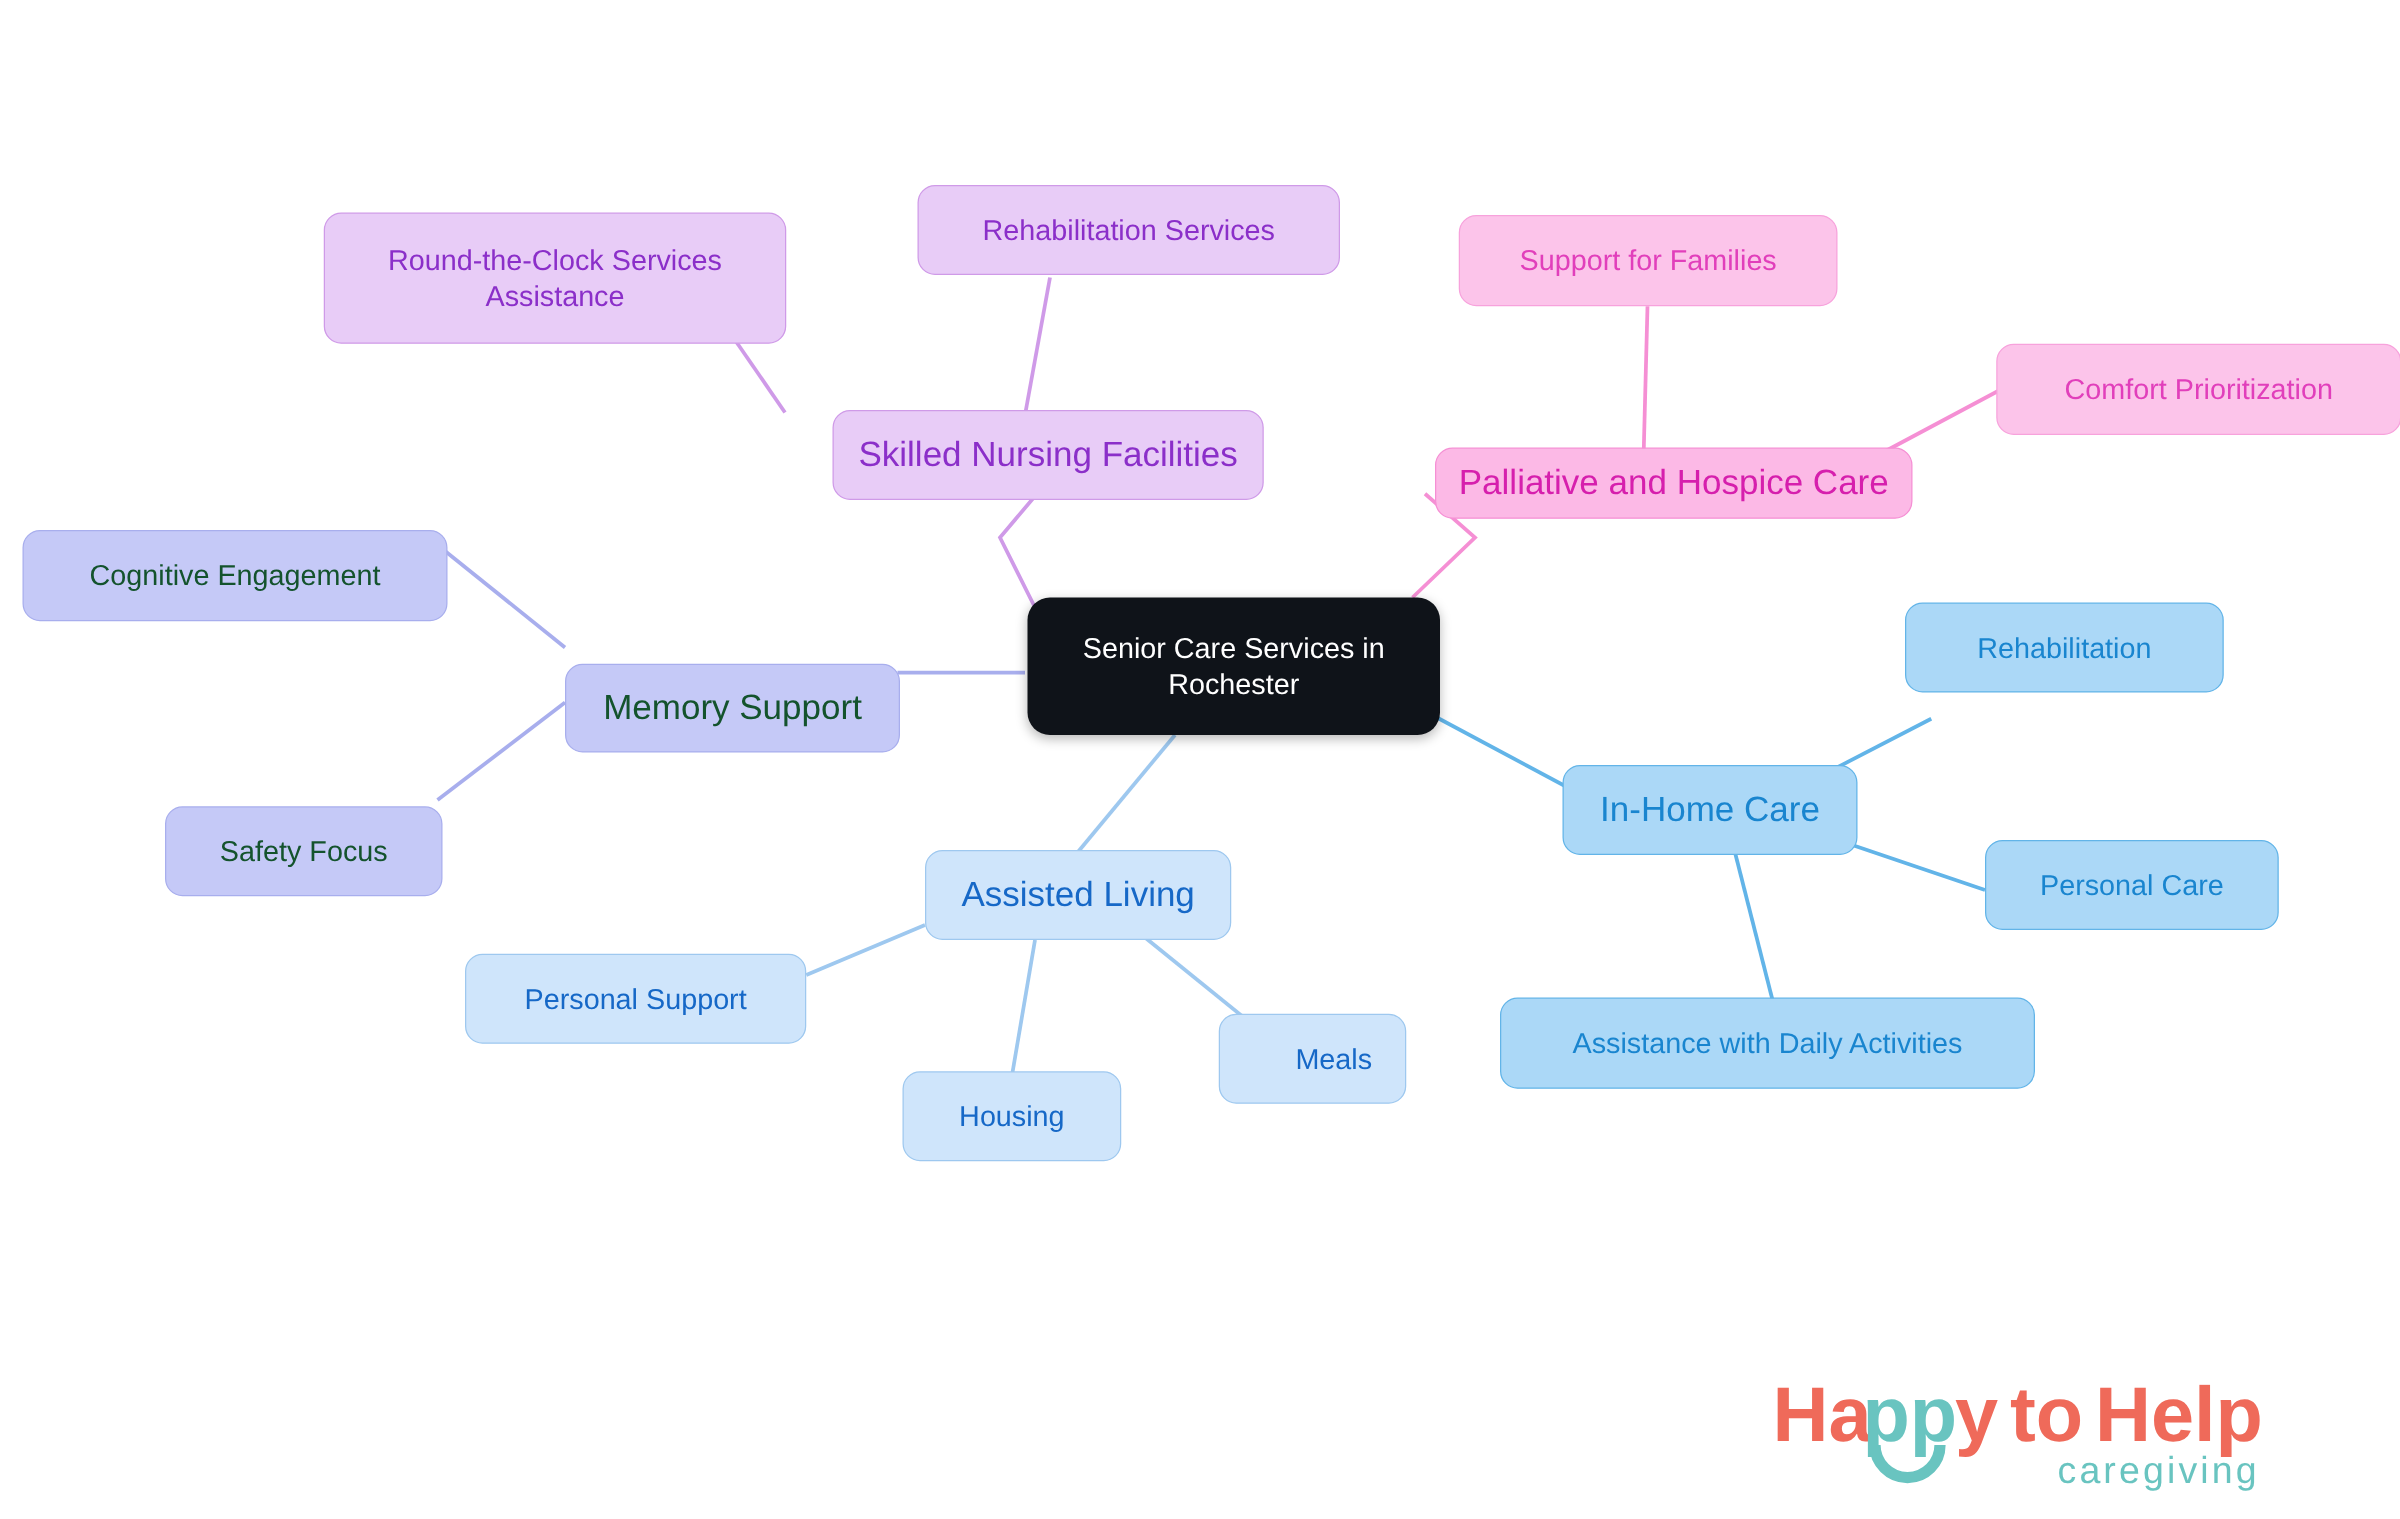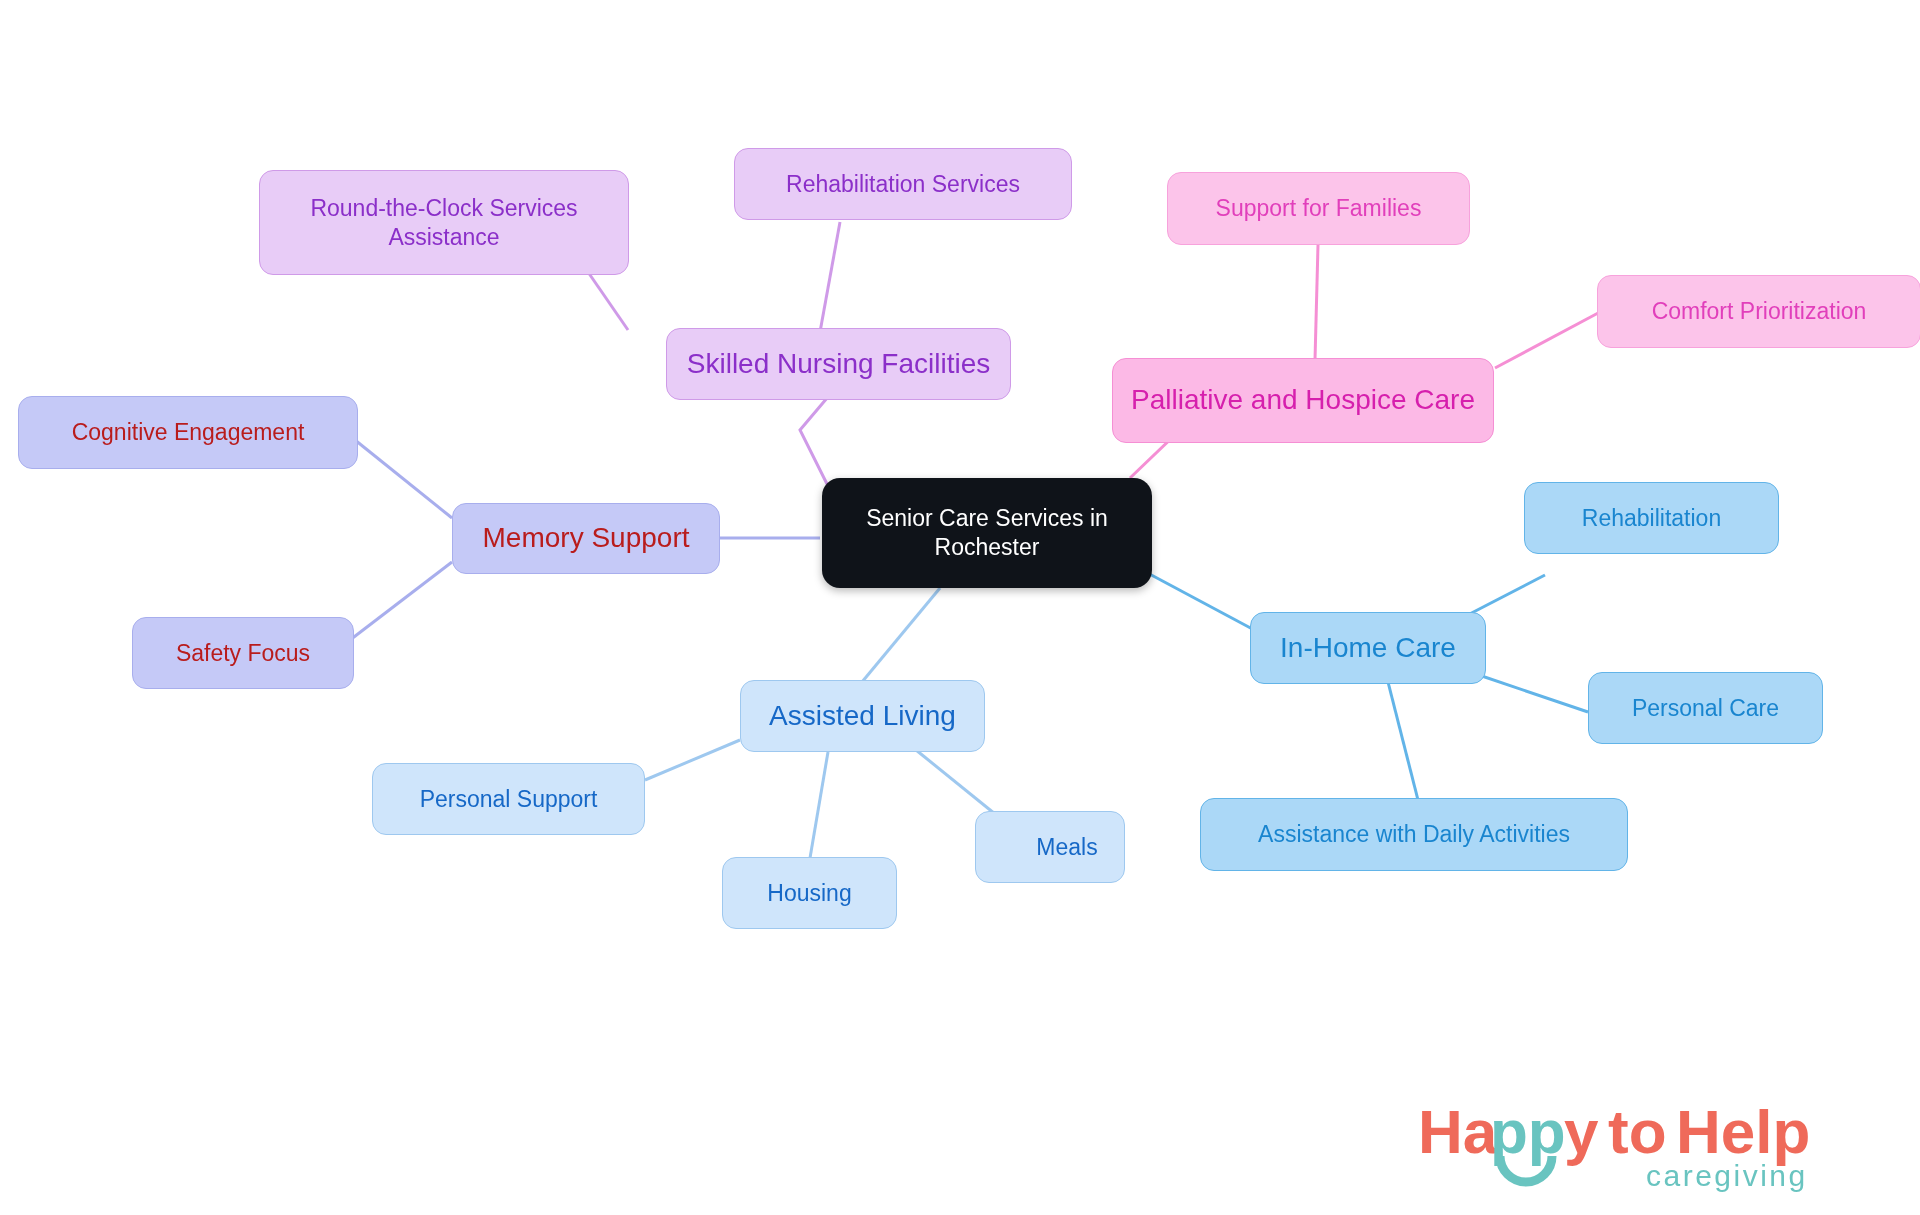--- a/index.html
+++ b/index.html
@@ -46,21 +46,21 @@
   }
   .node.lvl1 { font-size: 28px; }
   .node.lvl2 { font-size: 23px; }
 
   
   .c-violet      { background: #e8ccf7; border-color: #cf9ae8; color: #8b2fc9; margin-left: 44px; }
   
   .c-pink        { background: #fcb9e6; border-color: #f58fd4; color: #d61fad; }
   .c-pink-light  { background: #fcc4ea; border-color: #f7a2dc; color: #e13fbb; }
   
-  .c-peri        { background: #c5c9f7; border-color: #a8aeed; color: #b91c1c; }
+  .c-peri        { background: #c5c9f7; border-color: #a8aeed; color: #14532d; margin-top: 28px; }
   
   .c-blue        { background: #cfe5fb; border-color: #9ec8ef; color: #1668c7; }
   
   .c-sky         { background: #abd8f7; border-color: #62b4e8; color: #1985cf; }
 
   #logo {
     position: absolute;
     left: 1418px;
     top: 1098px;
     width: 440px;
@@ -119,21 +119,21 @@
     <span>Skilled Nursing Facilities</span>
   </div>
   <div class="node lvl2 c-violet" style="left:215px; top:170px; width:370px; height:105px;">
     <span>Round-the-Clock Services
 Assistance</span>
   </div>
   <div class="node lvl2 c-violet" style="left:690px; top:148px; width:338px; height:72px;">
     <span>Rehabilitation Services</span>
   </div>
 
-  <div class="node lvl1 c-pink" style="left:1112px; top:358px; width:382px; height:85px;justify-content:center;">
+  <div class="node lvl1 c-pink" style="left:1148px; top:358px; width:382px; height:57px;justify-content:center;">
     <span>Palliative and Hospice Care</span>
   </div>
   <div class="node lvl2 c-pink-light" style="left:1167px; top:172px; width:303px; height:73px;">
     <span>Support for Families</span>
   </div>
   <div class="node lvl2 c-pink-light" style="left:1597px; top:275px; width:324px; height:73px;">
     <span>Comfort Prioritization</span>
   </div>
 
   <div class="node lvl1 c-peri" style="left:452px; top:503px; width:268px; height:71px;">

